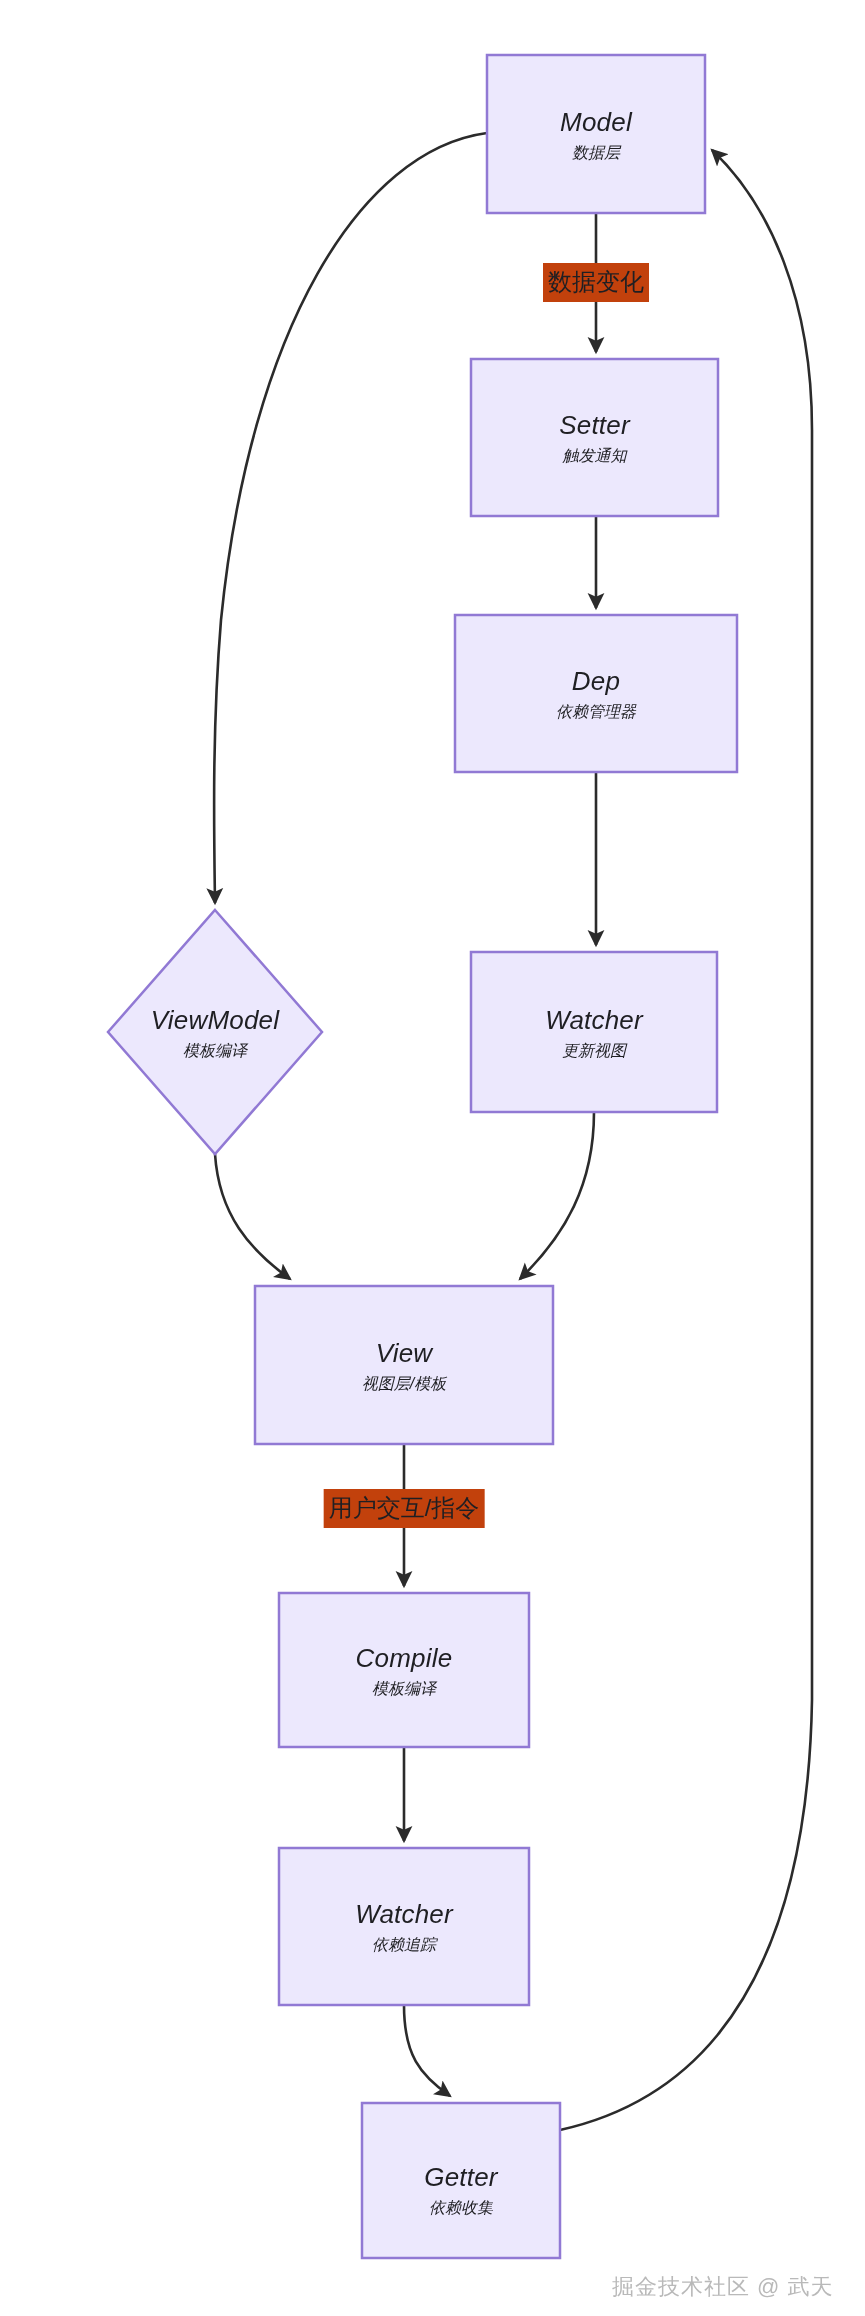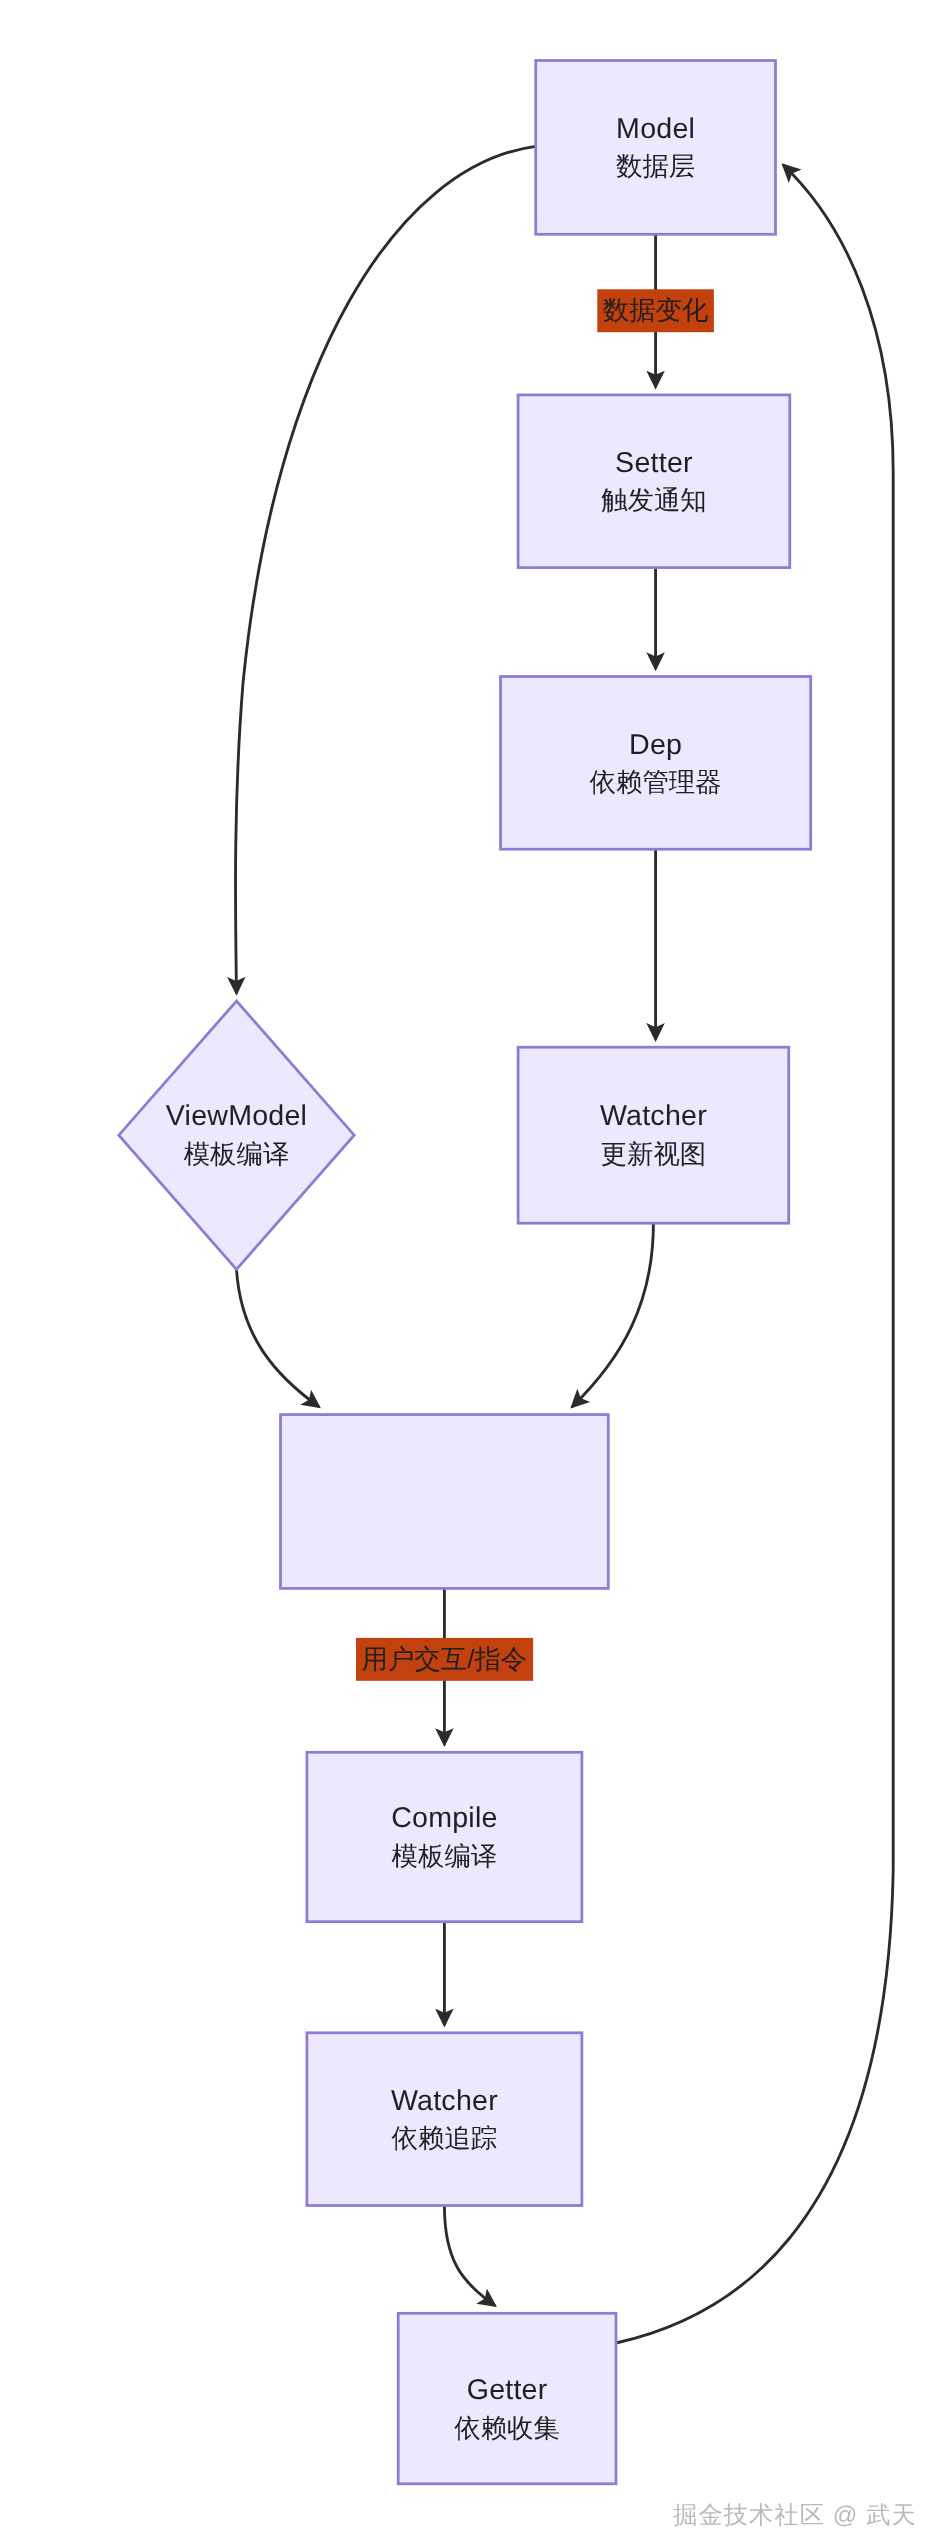--- a/index.html
+++ b/index.html
@@ -40,28 +40,29 @@
   .node-label {
     position: absolute;
     display: flex;
     flex-direction: column;
     align-items: center;
     justify-content: center;
     text-align: center;
     color: #1f1f23;
     pointer-events: none;
     line-height: 1.35;
+    font-style: italic;
   }
   .node-label .t-en {
     font-size: 26px;
     font-weight: 400;
     letter-spacing: 0.2px;
   }
   .node-label .t-cn {
-    font-size: 24px;
+    font-size: 16px;
     font-weight: 400;
     margin-top: 2px;
   }
   .edge-label {
     position: absolute;
     background: #c2410c;
     color: #1f1f23;
     font-size: 24px;
     padding: 3px 5px 4px 5px;
     white-space: nowrap;
@@ -141,20 +142,24 @@
   <div class="node-label" style="left:471px; top:952px; width:246px; height:160px;">
     <span class="t-en">Watcher</span>
     <span class="t-cn">更新视图</span>
   </div>
 
   <div class="node-label" style="left:108px; top:972px; width:214px; height:120px;">
     <span class="t-en">ViewModel</span>
     <span class="t-cn">模板编译</span>
   </div>
 
+  <div class="node-label" style="left:255px; top:1286px; width:298px; height:158px;">
+    <span class="t-en">View</span>
+    <span class="t-cn">视图层/模板</span>
+  </div>
 
   <div class="node-label" style="left:279px; top:1593px; width:250px; height:154px;">
     <span class="t-en">Compile</span>
     <span class="t-cn">模板编译</span>
   </div>
 
   <div class="node-label" style="left:279px; top:1848px; width:250px; height:157px;">
     <span class="t-en">Watcher</span>
     <span class="t-cn">依赖追踪</span>
   </div>

